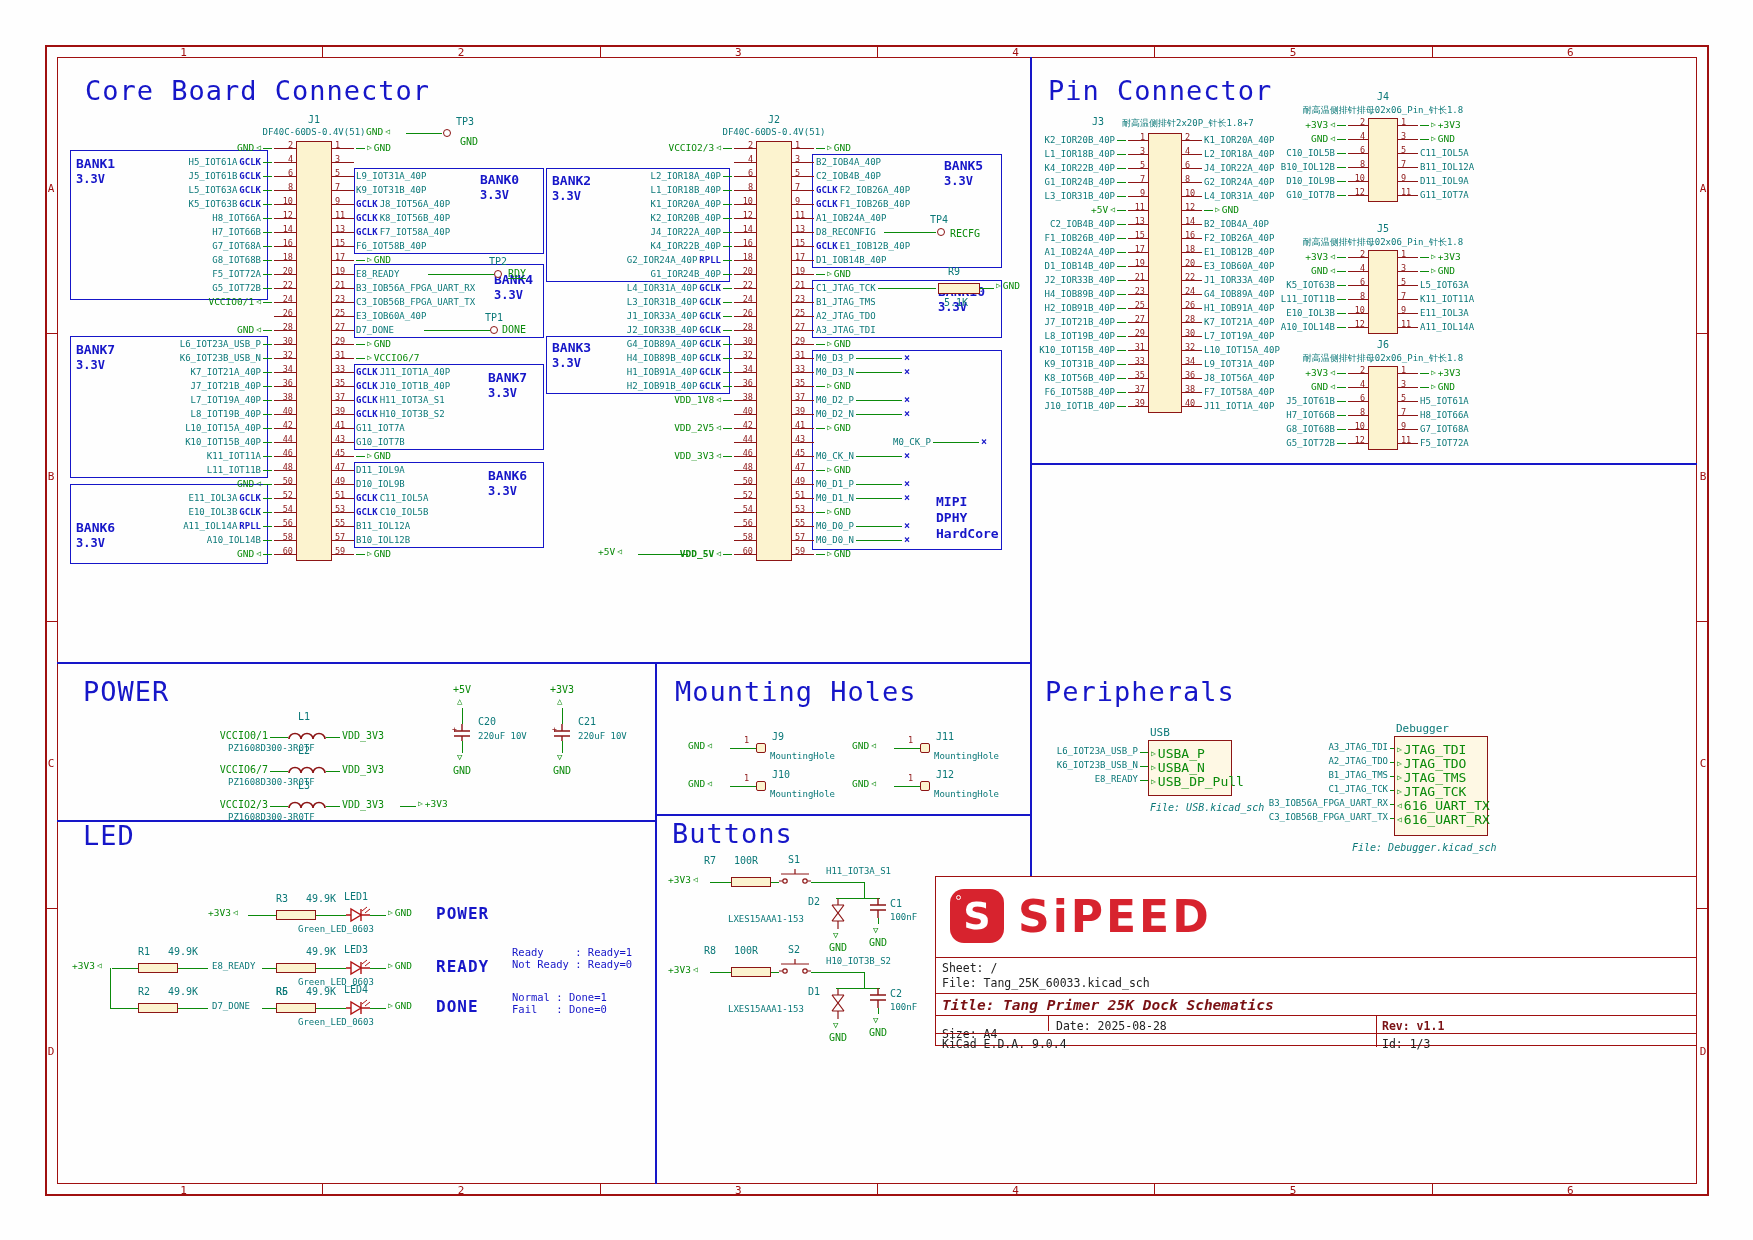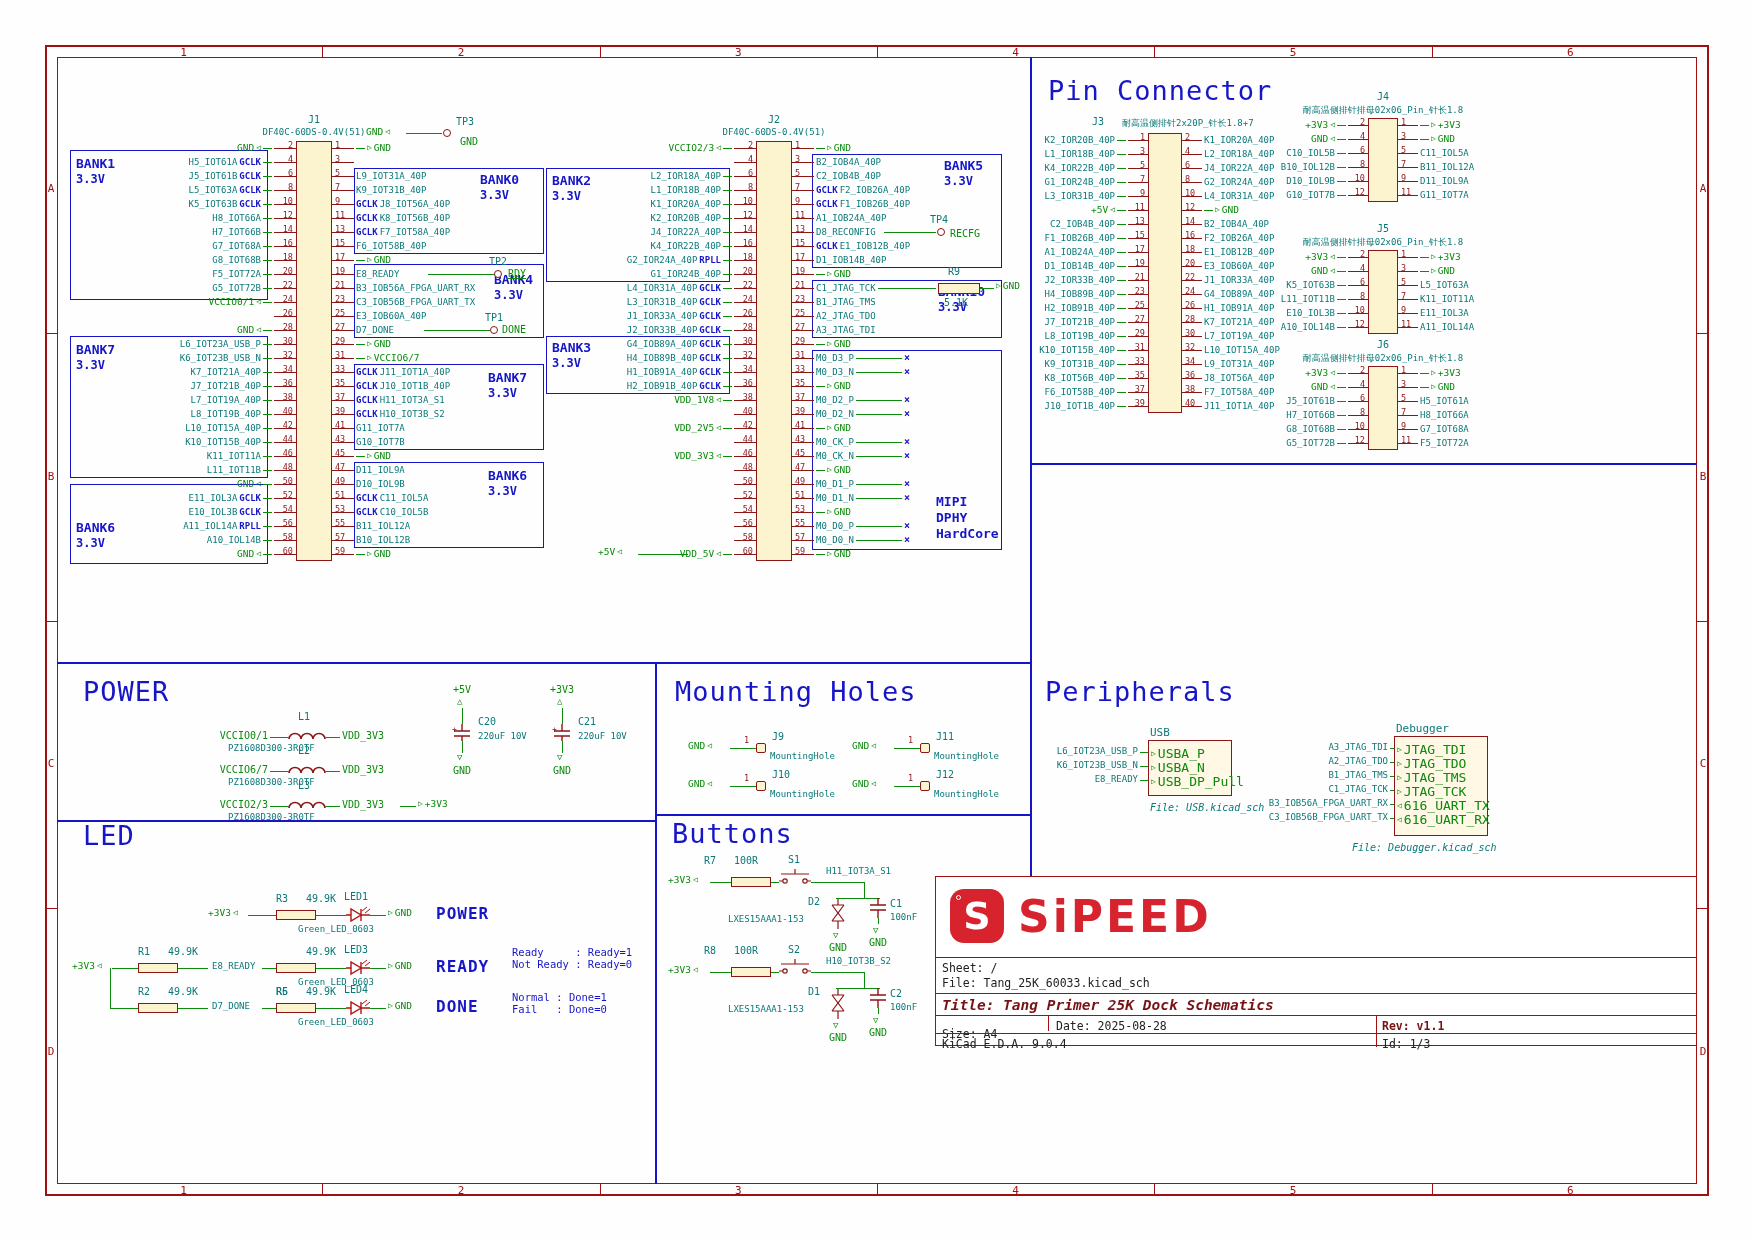--- a/index.html
+++ b/index.html
@@ -50,20 +50,21 @@
   .tbrev{color:#7a1114;font-weight:bold}
   .slogo{position:absolute;left:14px;top:12px;width:54px;height:54px;background:#d7232e;border-radius:14px;color:#fff;display:flex;align-items:center;justify-content:center;font-size:38px;font-weight:bold;font-family:"DejaVu Sans",sans-serif}
   .slogo .dot{position:absolute;left:6px;top:6px;width:5px;height:5px;border:1.8px solid #fff;border-radius:50%}
   .brand{position:absolute;left:82px;top:14px;color:#d7232e;font-size:44px;font-weight:bold;letter-spacing:3px;font-family:"DejaVu Sans",sans-serif}
 </style>
 </head>
 <body>
 
 <div id="sheet">
 
+  <div class="sect abs" style="left:85px;top:75px">Core Board Connector</div>
   <div class="sect abs" style="left:1048px;top:75px">Pin Connector</div>
   <div class="sect abs" style="left:83px;top:676px">POWER</div>
   <div class="sect abs" style="left:675px;top:676px">Mounting Holes</div>
   <div class="sect abs" style="left:1045px;top:676px">Peripherals</div>
   <div class="sect abs" style="left:83px;top:820px">LED</div>
   <div class="sect abs" style="left:672px;top:818px">Buttons</div>
 
   <div class="abs tb" style="left:935px;top:876px;width:762px;height:170px">
     <div class="slogo">
       <span>S</span>
@@ -993,21 +994,21 @@
         </div>
       </div>
       <div class="crow abs" style="left: 0px; top: 294px; width: 582px; height: 14px;">
         <div class="lc abs" style="left: 0px; top: 0px; width: 252px; height: 14px;"></div>
         <div class="pc abs" style="left: 252px; top: 0px; width: 22px; height: 14px;">
           <span class="num nl">44</span>
         </div>
         <div class="pc abs" style="left: 310px; top: 0px; width: 22px; height: 14px;">
           <span class="num nr">43</span>
         </div>
-        <div class="rc abs" style="left: 332px; top: 0px; width: 250px; height: 14px;">
+        <div class="rc abs" style="left: 332px; top: 0px; width: 250px; height: 14px; justify-content: center;">
           <span class="nm">M0_CK_P</span>
           <span class="wnc"></span>
           <span class="nc">×</span>
         </div>
       </div>
       <div class="crow abs" style="left: 0px; top: 308px; width: 582px; height: 14px;">
         <div class="lc abs" style="left: 0px; top: 0px; width: 252px; height: 14px;">
           <span class="pw">VDD_3V3</span>
           <span class="pa">◁</span>
           <span class="wl"></span>
@@ -1102,21 +1103,21 @@
         <div class="pc abs" style="left: 310px; top: 0px; width: 22px; height: 14px;">
           <span class="num nr">57</span>
         </div>
         <div class="rc abs" style="left: 332px; top: 0px; width: 250px; height: 14px;">
           <span class="nm">M0_D0_N</span>
           <span class="wnc"></span>
           <span class="nc">×</span>
         </div>
       </div>
       <div class="crow abs" style="left: 0px; top: 406px; width: 582px; height: 14px;">
-        <div class="lc abs" style="left: 0px; top: 0px; width: 252px; height: 14px;">
+        <div class="lc abs" style="left: 0px; top: 0px; width: 252px; height: 14px; font-weight: bold;">
           <span class="pw">VDD_5V</span>
           <span class="pa">◁</span>
           <span class="wl"></span>
         </div>
         <div class="pc abs" style="left: 252px; top: 0px; width: 22px; height: 14px;">
           <span class="num nl">60</span>
         </div>
         <div class="pc abs" style="left: 310px; top: 0px; width: 22px; height: 14px;">
           <span class="num nr">59</span>
         </div>

